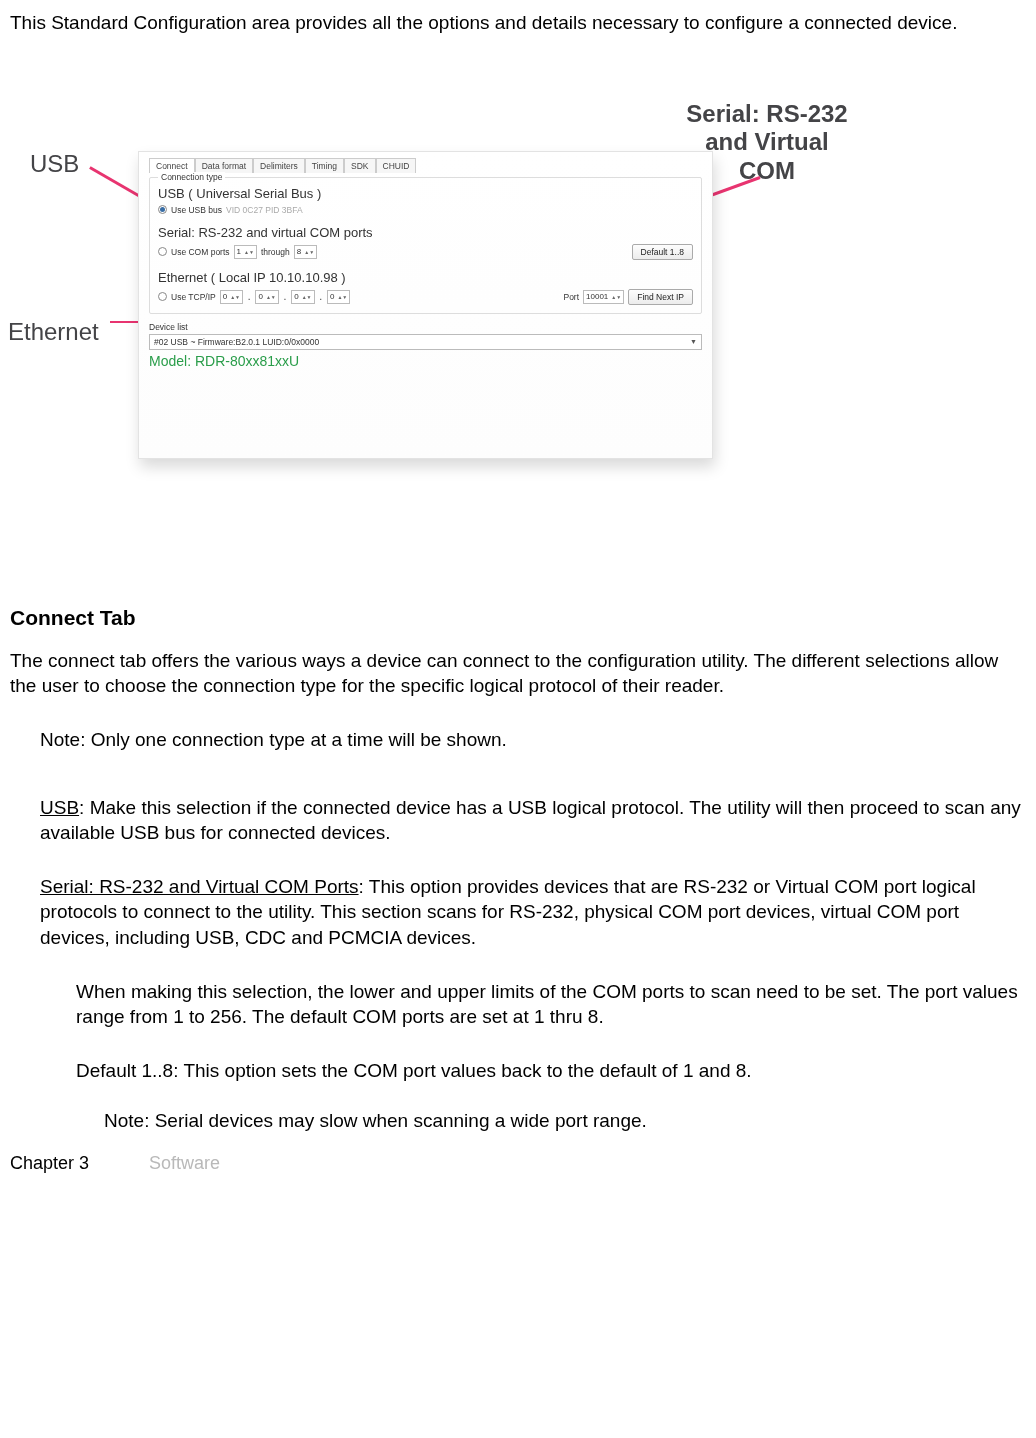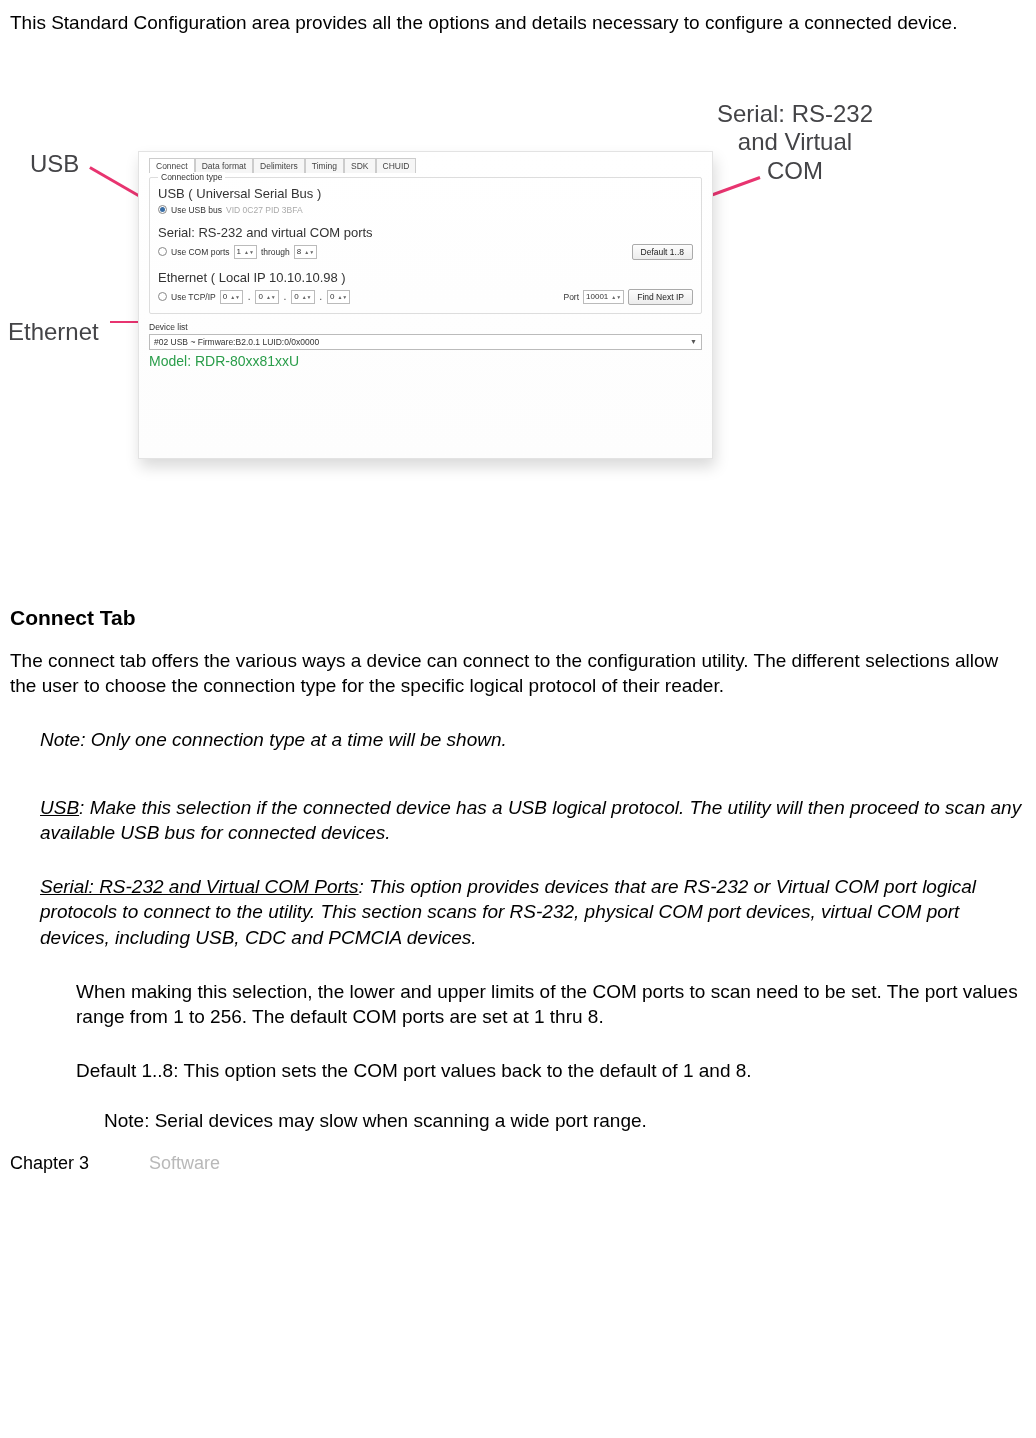--- a/index.html
+++ b/index.html
@@ -27,21 +27,21 @@
     .external-label {
       position: absolute;
       font-family: "Segoe UI", Arial, sans-serif;
       font-size: 24px;
       color: #444447;
       text-align: center;
       line-height: 1.2;
     }
     .label-usb { top: 44px; left: 20px; }
     .label-ethernet { top: 212px; left: -2px; }
-    .label-serial { top: -6px; left: 700px; width: 170px; }
+    .label-serial { top: -6px; left: 672px; width: 170px; font-weight: bold; }
     .arrow {
       position: absolute;
       background: #e83470;
       transform-origin: left center;
     }
     .arrow::after {
       content: "";
       position: absolute;
       right: -8px;
       top: -5px;
@@ -215,21 +215,21 @@
     .section-heading {
       font-size: 21px;
       margin-bottom: 18px;
       color: #000;
     }
     .body-para {
       font-size: 19px;
       line-height: 1.35;
       margin-bottom: 28px;
     }
-    .indent1 { margin-left: 30px; font-style: italic; }
+    .indent1 { margin-left: 30px; }
     .indent2 { margin-left: 66px; }
     .indent3 { margin-left: 94px; }
     .underline { text-decoration: underline; }
     .footer {
       display: flex;
       gap: 60px;
       font-size: 18px;
       margin-top: 20px;
     }
     .footer-chapter { color: #000; }

